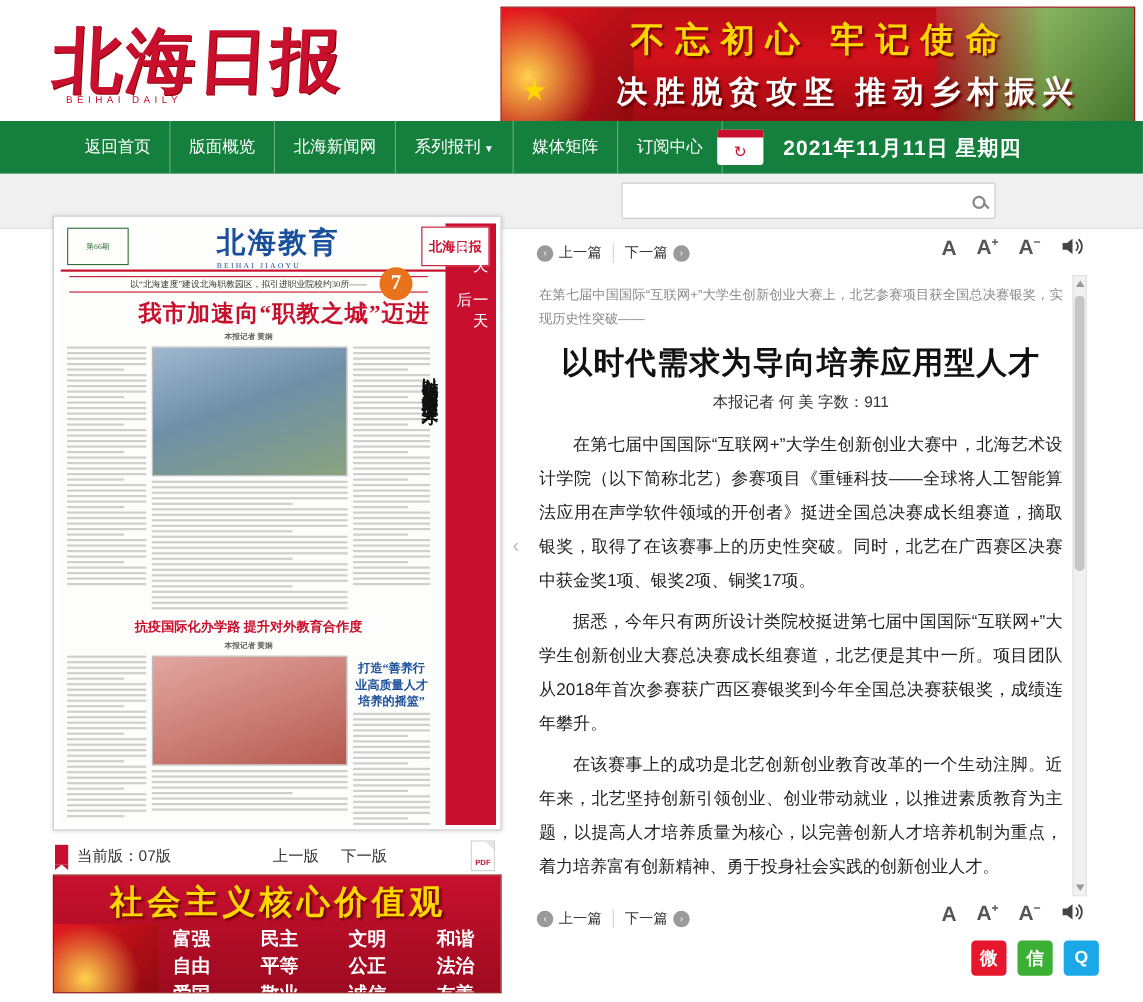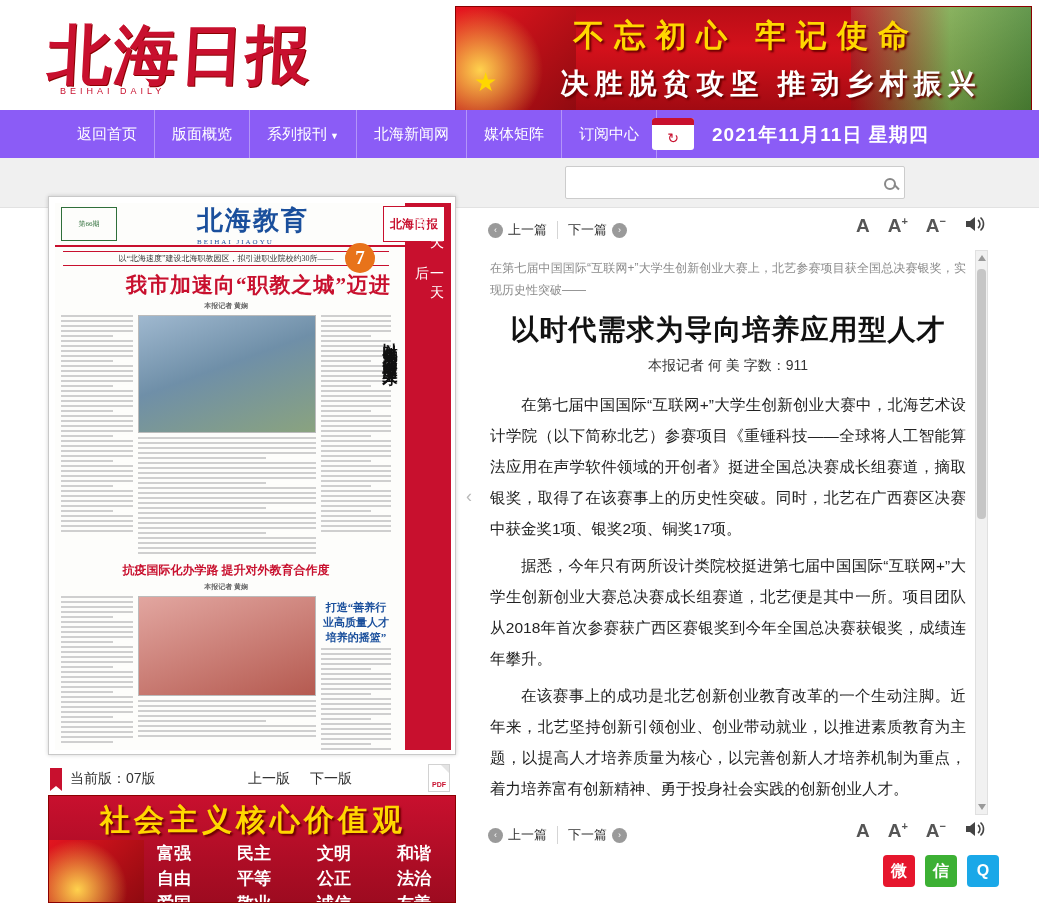--- a/index.html
+++ b/index.html
@@ -88,21 +88,21 @@
   .banner-star {
     position: absolute; left: 18px; top: 60px;
     color: #ffd700; font-size: 26px;
   }
 
   
   .navbar {
     position: absolute;
     left: 0; top: 110px;
     width: 1039px; height: 48px;
-    background: #8b5cf6;
+    background: #15803d;
   }
   .nav-items {
     position: absolute; left: 60px; top: 0;
     height: 48px;
     display: flex; align-items: center;
   }
   .nav-item {
     color: #ffffff;
     font-size: 15px;
     padding: 0 17px;
@@ -488,22 +488,22 @@
       <div class="banner-star">★</div>
       <div class="banner-line1">不忘初心  牢记使命</div>
       <div class="banner-line2">决胜脱贫攻坚  推动乡村振兴</div>
     </div>
   </div>
 
   <div class="navbar">
     <div class="nav-items">
       <div class="nav-item"><span>返回首页</span></div>
       <div class="nav-item sep"><span>版面概览</span></div>
+      <div class="nav-item sep"><span>北海新闻网</span></div>
       <div class="nav-item sep"><span>系列报刊</span><span class="nav-caret">▼</span></div>
-      <div class="nav-item sep"><span>北海新闻网</span></div>
       <div class="nav-item sep"><span>媒体矩阵</span></div>
       <div class="nav-item sep"><span>订阅中心</span></div>
       <div class="nav-item sep">&nbsp;&nbsp;&nbsp;</div>
     </div>
     <div class="calendar-box">
       <div class="cal-top"></div>
       <div class="cal-body">↻</div>
     </div>
     <div class="date-text">2021年11月11日  星期四</div>
   </div>

